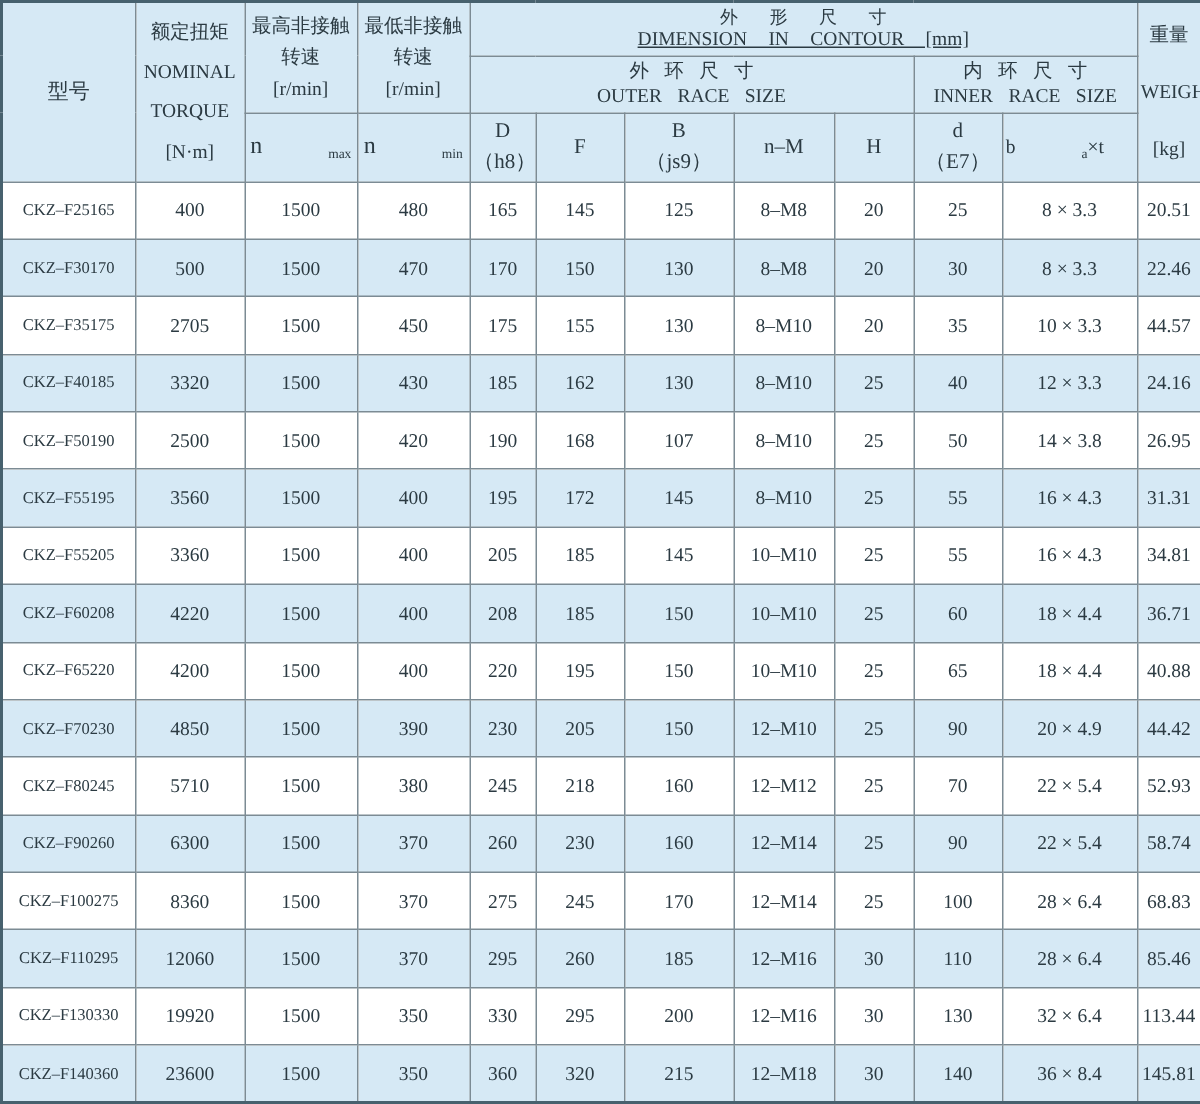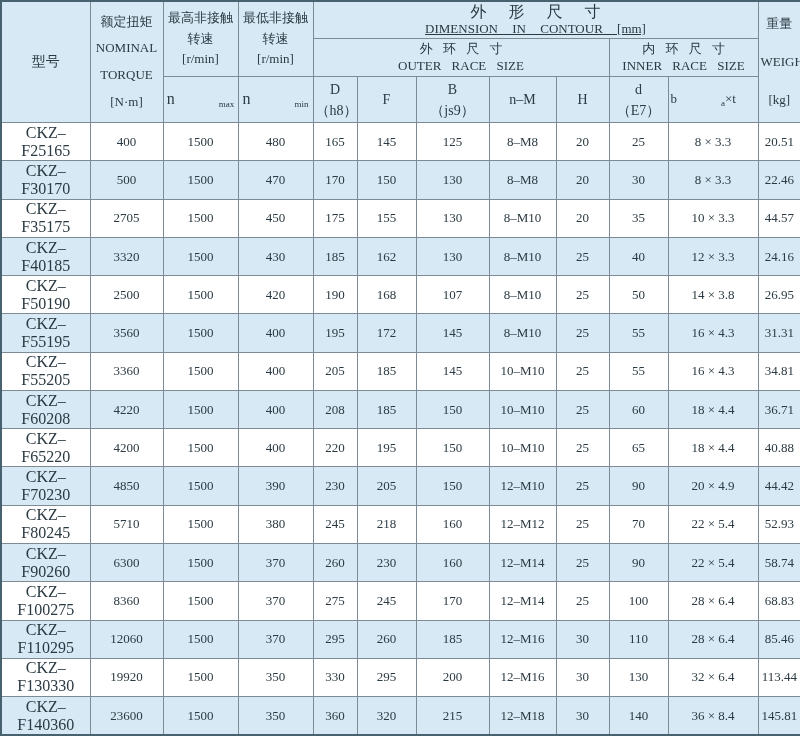--- a/index.html
+++ b/index.html
@@ -30,28 +30,28 @@
   }
   tr.hrowA { height: 36px; }
   tr.hrowB { height: 38px; }
   tr.hrowC { height: 46px; }
   .pre { white-space: pre-line; }
   .lh-torque { line-height: 2.05; font-size: 13px; }
   .lh-speed  { line-height: 1.6;  font-size: 13px; margin-left: 36px; }
   .lh-weight { line-height: 2.95; font-size: 13px; }
   .lh-sub    { line-height: 1.5;  font-size: 14px; }
   .model-hdr { font-size: 14px; }
-  .cn-dim { font-size: 16px; word-spacing: 18px; line-height: 1.2; }
+  .cn-dim { font-size: 12px; word-spacing: 18px; line-height: 1.2; }
   .en-dim { font-size: 13px; word-spacing: 11px; line-height: 1.3; text-decoration: underline; }
   .cn-grp { font-size: 13px; word-spacing: 7px; line-height: 1.3; }
   .en-grp { font-size: 13px; word-spacing: 7px; line-height: 1.3; }
   .sym { font-size: 16px; }
   sub { font-size: 9px; vertical-align: -3px; margin-left: 44px; }
   tbody td { font-size: 13px; background: #ffffff; }
-  tbody td.model { font-size: 16px; }
+  tbody td.model { font-size: 11px; }
   tbody tr { height: 38px; }
   tbody tr:nth-child(even) td { background: #d6e9f5; }
 </style>
 </head>
 <body>
 
 <table class="spec">
   <colgroup>
     <col style="width:89px">
       <col style="width:73px">

